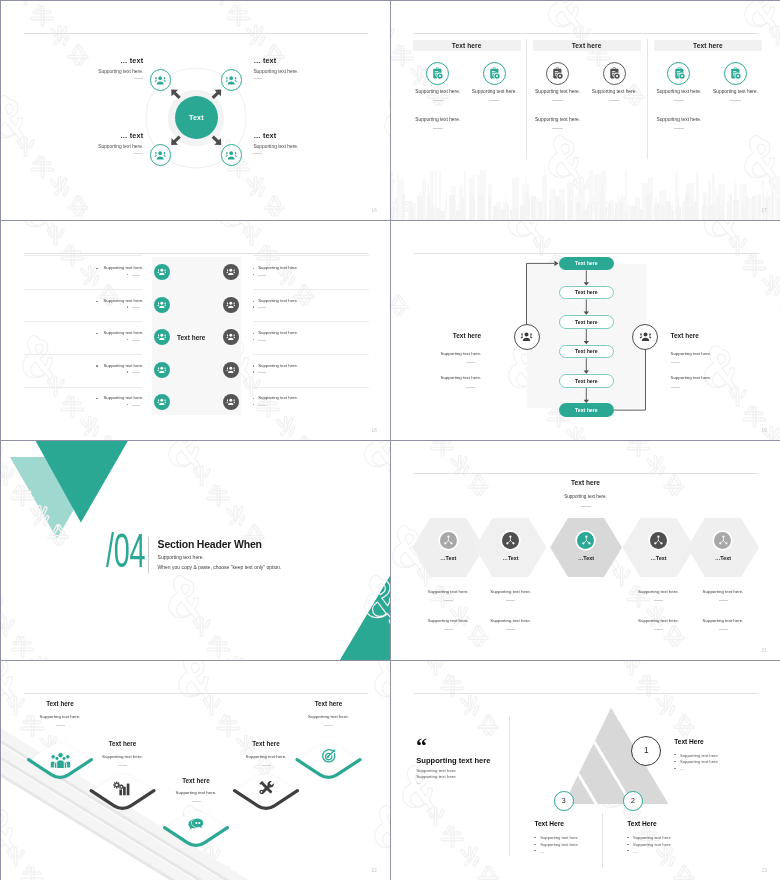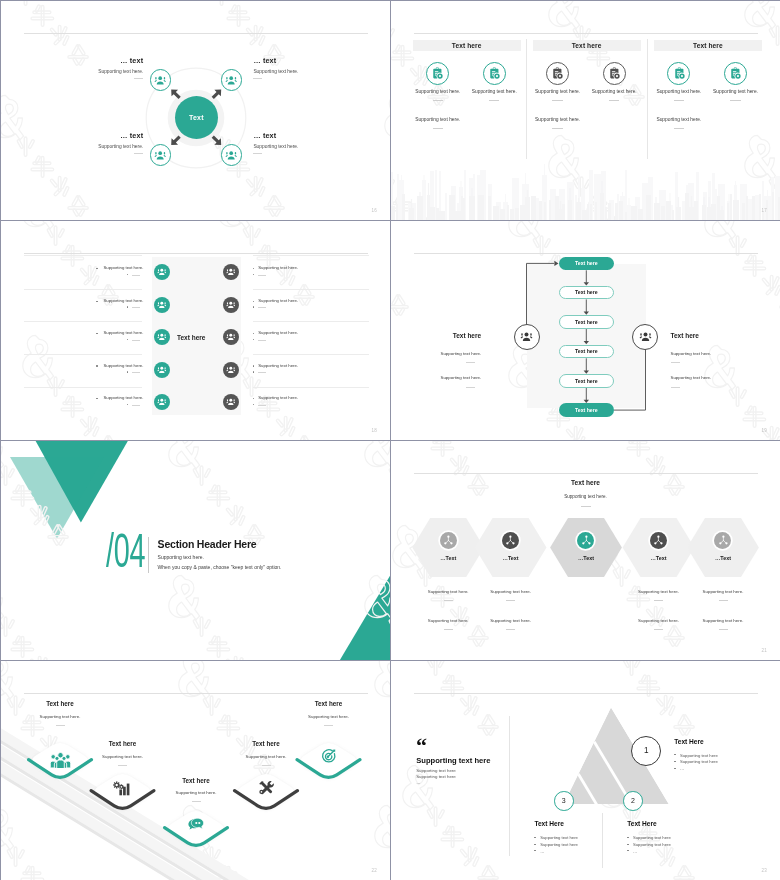--- a/index.html
+++ b/index.html
@@ -1133,21 +1133,21 @@
           <use href="#wmu5" transform="translate(357.0,-165.0)"></use>
           <use href="#wmu5" transform="translate(-35.0,-14.0)"></use>
           <use href="#wmu5" transform="translate(161.0,-14.0)"></use>
           <use href="#wmu5" transform="translate(357.0,-14.0)"></use>
           <use href="#wmu5" transform="translate(-35.0,137.0)"></use>
           <use href="#wmu5" transform="translate(161.0,137.0)"></use>
           <use href="#wmu5" transform="translate(357.0,137.0)"></use>
         </svg></div>
 <div class="s5-num" style="left:104.9px;top:86.0px">/04</div>
 <div class="s5-vline" style="left:146.8px;top:95.7px;height:36px"></div>
-<div class="s5-h" style="left:156.6px;top:97.0px">Section Header Here</div>
+<div class="s5-h" style="left:156.6px;top:97.0px">Section Header When</div>
 <div class="s5-s" style="left:156.6px;top:112.5px">Supporting text here.</div>
 <div class="s5-s" style="left:156.6px;top:122.5px">When you copy &amp; paste, choose "keep text only" option.</div>
 </div>
 <div class="slide">
 <div class="wmwrap"><svg width="389" height="219" viewBox="0 0 389 219">
           <defs>
             <g id="wmu6">
               <g fill="none" stroke="#f2f2f2" stroke-width="1.50" stroke-linejoin="round" stroke-linecap="round">
                 <g transform="translate(0,0) scale(0.78,0.92)">
                   <path d="M30.0 1.5 c6.2 0 10.9 3.9 10.9 9.1 0 4.5-2.2 7.4-7.4 9.9 l-2.9 1.4 7.4 8.4 c1.9-2.5 2.9-5.4 3.0-8.7 l5.7 .2 c-.2 5.0-1.8 9.2-4.7 12.5 l6.2 7.0 -4.6 4.0 -5.6-6.4 c-3.6 2.7-8.1 4.2-13.2 4.2 -9.4 0-16.1-5.4-16.1-13.1 0-5.6 3.2-9.7 9.8-13.0 l1.0-.5 -1.5-1.9 c-2.5-3.2-3.5-5.7-3.5-8.5 0-5.2 4.5-8.9 10.5-8.9 z M25.2 26.2 l-.8 .4 c-4.0 2.2-5.7 4.4-5.7 7.6 0 4.4 3.7 7.6 9.1 7.6 3.2 0 6.2-1.0 8.6-2.9 z M29.6 6.6 c-2.8 0-4.7 1.7-4.7 4.1 0 1.7 .8 3.3 2.7 5.9 l1.1 1.4 1.9-1.0 c3.3-1.7 4.5-3.3 4.4-5.9 -.1-2.7-2.2-4.5-5.4-4.5 z"></path>

